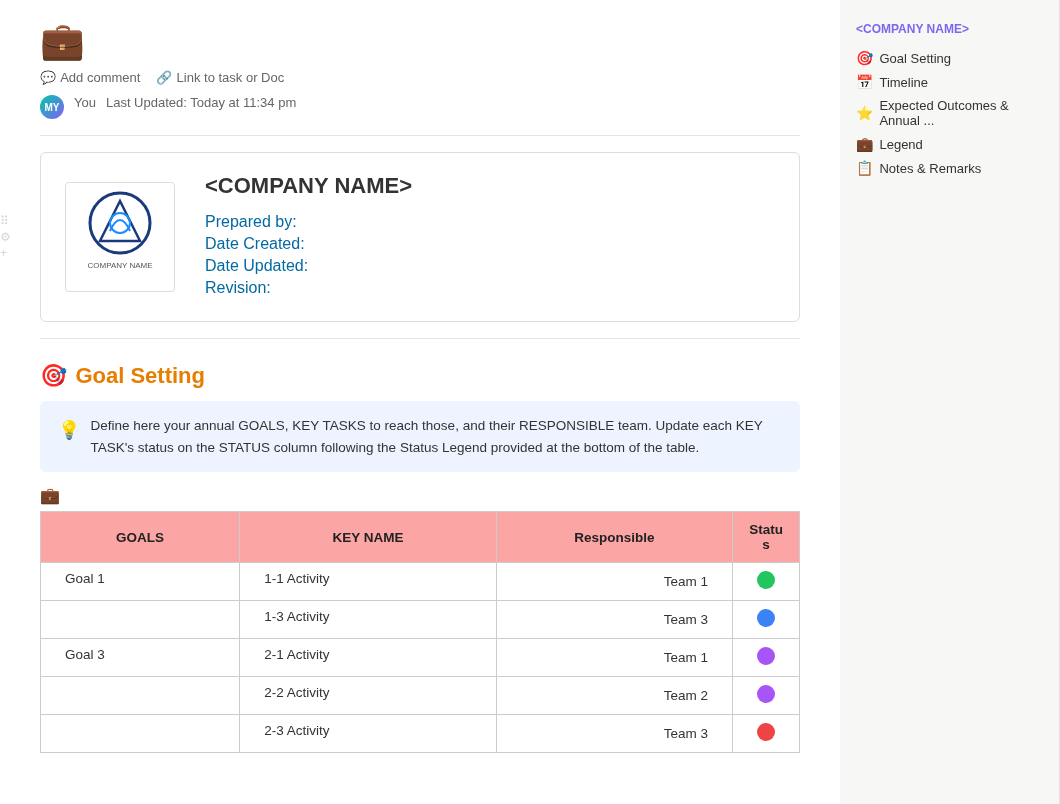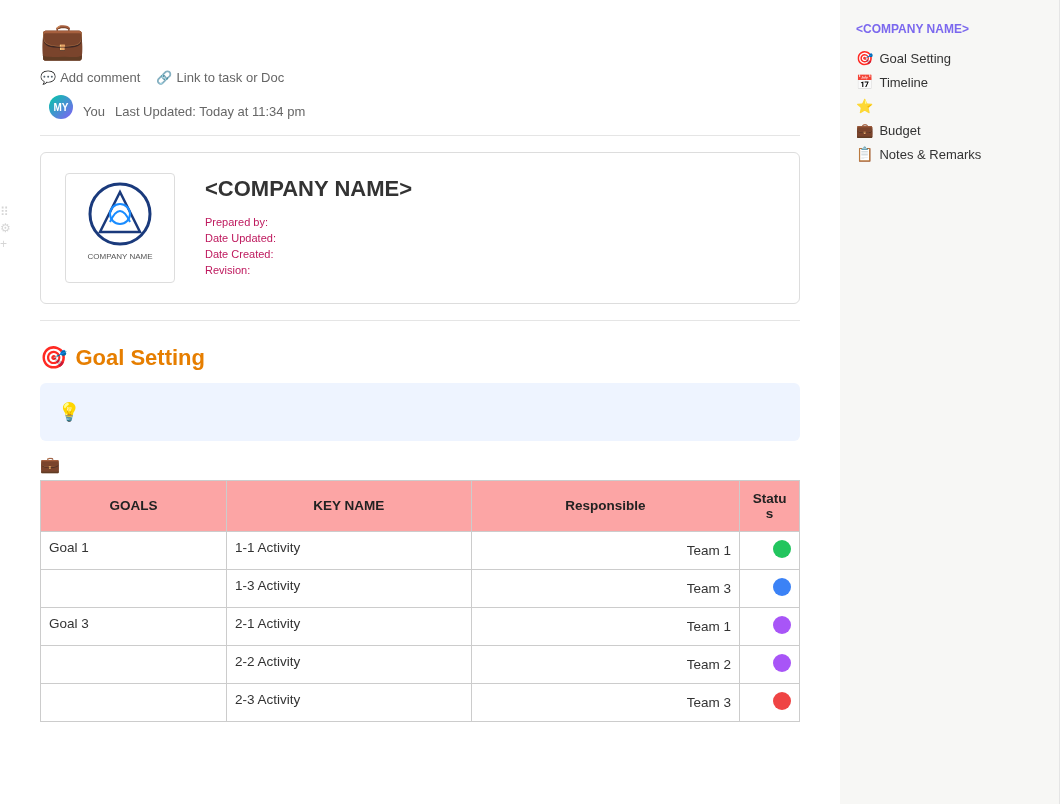--- a/index.html
+++ b/index.html
@@ -70,26 +70,25 @@
       cursor: pointer;
     }
     .doc-title {
       font-size: 32px;
       font-weight: 700;
       color: #1a1a1a;
       margin-bottom: 12px;
     }
     .doc-meta {
       display: flex;
-      align-items: flex-end;
+      align-items: flex-start;
       gap: 10px;
       font-size: 13px;
       color: #666;
       margin-bottom: 16px;
-      margin-left: 9px;
     }
     .avatar {
       width: 24px;
       height: 24px;
       background: linear-gradient(135deg, #00c9a7, #845ef7);
       border-radius: 50%;
       display: flex;
       align-items: center;
       justify-content: center;
       color: white;
@@ -152,22 +151,22 @@
     .company-info {
       flex: 1;
     }
     .company-name-large {
       font-size: 22px;
       font-weight: 600;
       color: #333;
       margin-bottom: 14px;
     }
     .company-info-row {
-      font-size: 11px;
-      color: #be185d;
+      font-size: 16px;
+      color: #0369a1;
       margin-bottom: 4px;
     }
 
     
     .section-heading {
       font-size: 22px;
       font-weight: 700;
       color: #333;
       display: flex;
       align-items: center;
@@ -200,21 +199,21 @@
     .data-table th {
       background: #fca5a5;
       border: 1px solid #ccc;
       padding: 10px 12px;
       font-weight: 700;
       text-align: center;
       color: #222;
     }
     .data-table td {
       border: 1px solid #ccc;
-      padding: 8px 8px;
+      padding: 8px 24px;
       vertical-align: top;
       color: #333;
     }
     .data-table td.center { text-align: right; vertical-align: middle; }
     .status-dot {
       width: 18px;
       height: 18px;
       border-radius: 50%;
       display: inline-block;
     }
@@ -236,24 +235,25 @@
       <div class="sidebar-item">
         <span class="icon">🎯</span>
         <span>Goal Setting</span>
       </div>
       <div class="sidebar-item">
         <span class="icon">📅</span>
         <span>Timeline</span>
       </div>
       <div class="sidebar-item">
         <span class="icon">⭐</span>
+        <span>Expected Outcomes &amp; Annual ...</span>
       </div>
       <div class="sidebar-item">
         <span class="icon">💼</span>
-        <span>Budget</span>
+        <span>Legend</span>
       </div>
       <div class="sidebar-item">
         <span class="icon">📋</span>
         <span>Notes &amp; Remarks</span>
       </div>
     </div>
 </nav>
 
 <main class="main">
 
@@ -292,36 +292,37 @@
           <circle cx="32" cy="32" r="30" fill="none" stroke="#1a3a7c" stroke-width="3"></circle>
           <polygon points="32,10 52,50 12,50" fill="none" stroke="#1a3a7c" stroke-width="2.5"></polygon>
           <circle cx="32" cy="32" r="10" fill="none" stroke="#1a8cff" stroke-width="2"></circle>
           <path d="M22 40 Q32 18 42 40" fill="none" stroke="#1a8cff" stroke-width="2"></path>
         </svg>
         <div style="font-size:8px;color:#555;text-align:center;margin-top:2px;">COMPANY NAME</div>
       </div>
       <div class="company-info">
         <div class="company-name-large">&lt;COMPANY NAME&gt;</div>
         <div class="company-info-row">Prepared by:</div>
+        <div class="company-info-row">Date Created:</div>
         <div class="company-info-row">Date Updated:</div>
-        <div class="company-info-row">Date Created:</div>
         <div class="company-info-row">Revision:</div>
       </div>
     </div>
   </div>
 
   <hr class="divider">
 
   <div class="section-heading">
     <span class="emoji">🎯</span>
     <span style="color:#e67e00; text-decoration:none;">Goal Setting</span>
   </div>
 
   <div class="info-box">
     <span class="bulb">💡</span>
+    <span>Define here your annual GOALS, KEY TASKS to reach those, and their RESPONSIBLE team. Update each KEY TASK's status on the STATUS column following the Status Legend provided at the bottom of the table.</span>
   </div>
 
   <div class="toolbar-row">
     <span style="font-size:16px;">💼</span>
   </div>
 
   <table class="data-table" id="goal-table">
       <thead>
         <tr>
           <th>GOALS</th>

